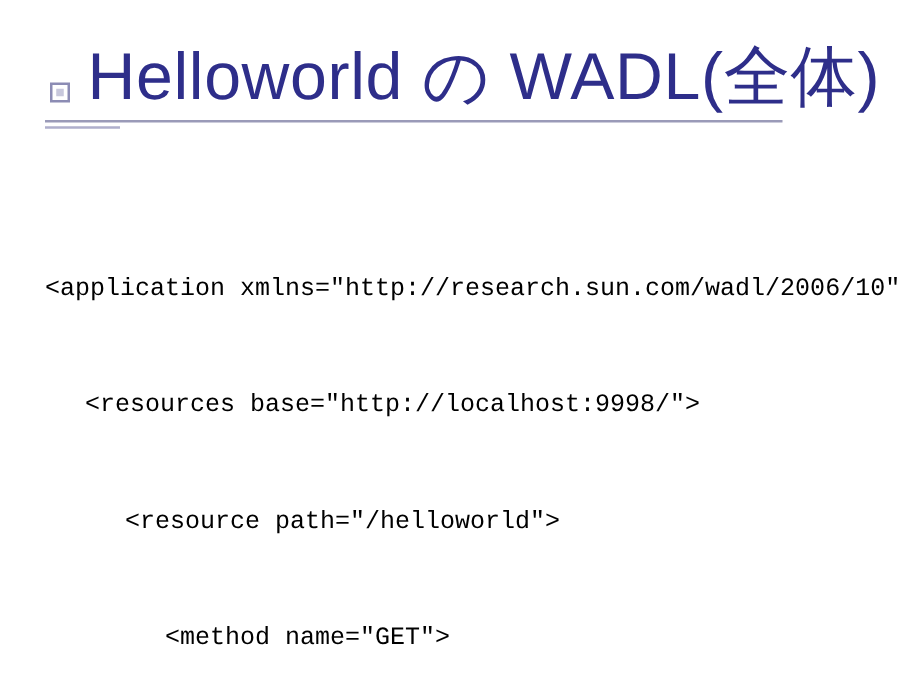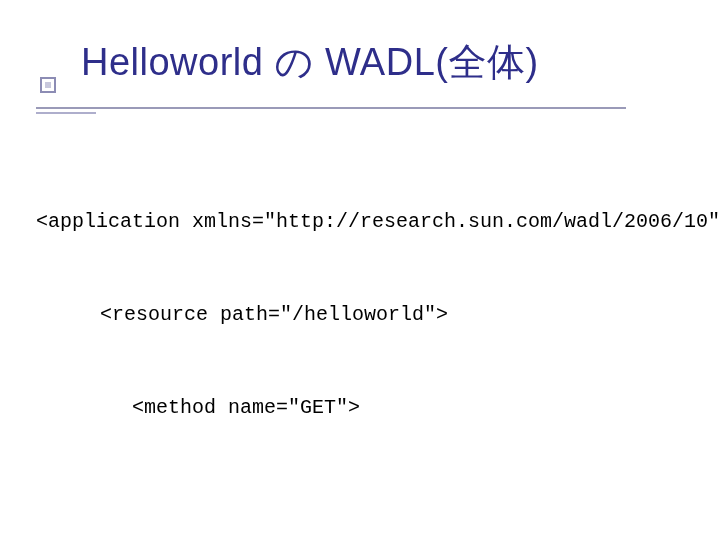--- a/index.html
+++ b/index.html
@@ -52,23 +52,23 @@
   }
   .title-line-short {
     position: absolute;
     left: 0px;
     top: 75px;
     width: 60px;
     height: 0;
     border-top: 2px solid #aeaecc;
   }
   h1.title {
-    margin: 11px;
+    margin: 0;
     padding: 0;
-    font-size: 38px;
+    font-size: 53px;
     font-weight: normal;
     color: #2e2e8a;
     letter-spacing: 0.5px;
     white-space: nowrap;
   }
   .body {
     margin-top: 56px;
     font-family: "MS Gothic", "Osaka-Mono", "Courier New", monospace;
     font-size: 20px;
     line-height: 1.55;
@@ -87,20 +87,21 @@
 
   <div class="title-wrap">
     <div class="title-square"></div>
     <h1 class="title">Helloworld の WADL(全体)</h1>
     <div class="title-line-long"></div>
     <div class="title-line-short"></div>
   </div>
 
   <div class="body">
     <span class="line">&lt;application xmlns="http://research.sun.com/wadl/2006/10"&gt;</span>
+    <span class="line i1">&lt;resources base="http://localhost:9998/"&gt;</span>
     <span class="line i2">&lt;resource path="/helloworld"&gt;</span>
     <span class="line i3">&lt;method name="GET"&gt;</span>
     
     
     
     
     
     
     
   </div>

